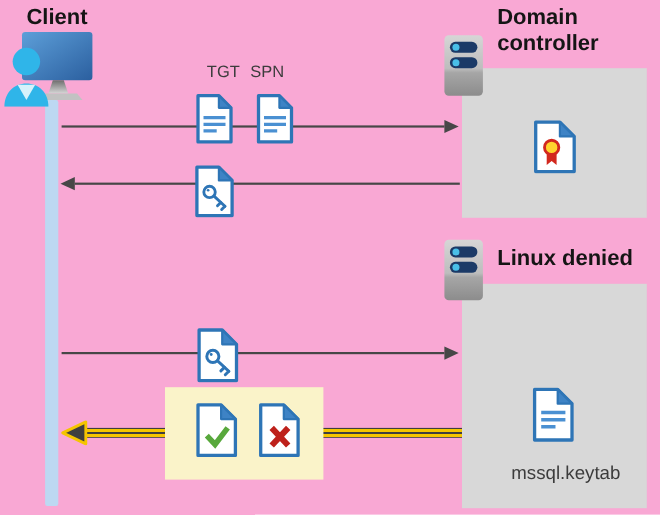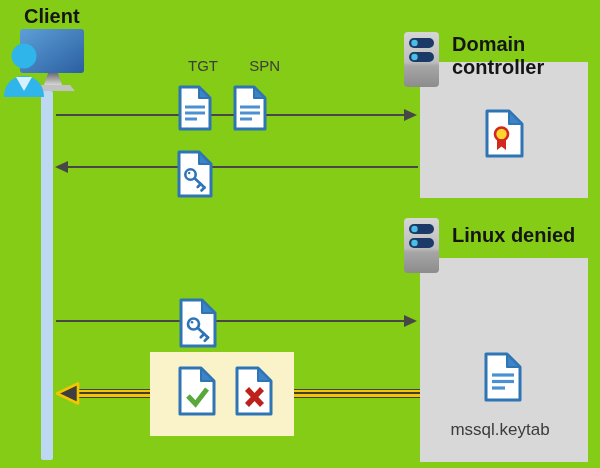--- a/index.html
+++ b/index.html
@@ -1,17 +1,17 @@
 <!DOCTYPE html>
 <html><head>
 <meta charset="utf-8">
 <style>
   html,body{margin:0;padding:0;background:#fff;}
   .stage{
-    position:relative;width:600px;height:468px;background:#84cc16;overflow:hidden;
+    position:relative;width:600px;height:468px;background:#f9a8d4;overflow:hidden;
     font-family:"Liberation Sans","DejaVu Sans",sans-serif;
   }
   .abs{position:absolute;}
   .heading{font-size:20px;font-weight:700;color:#151515;line-height:23px;}
   .msg-label{font-size:15px;color:#3c3c3c;text-align:center;}
   .caption{font-size:17px;color:#3c3c3c;text-align:center;}
   .gray-box{background:#d8d8d8;z-index:0;}
   .timeline{background:#bdd8f2;border-radius:2px;z-index:0;}
   .hl-box{background:#faf3c9;z-index:2;}
   .line{background:#474747;height:2px;z-index:1;}
@@ -57,21 +57,21 @@
         <path d="M2 70 c0 -13 9 -21 20 -21 s20 8 20 21 z" fill="#2fb5e9"></path>
         <path d="M14 50 h16 l-8 14 z" fill="#d6f1fb"></path>
       </g>
     </svg>
   </div>
 
   <div class="abs timeline" style="left:41px;top:91px;width:12px;height:369px;"></div>
 
   <div class="abs gray-box" style="left:420px;top:62px;width:168px;height:136px;"></div>
 
-  <div class="abs heading" style="left:452px;top:5px;width:120px;margin-top:28px;">Domain controller</div>
+  <div class="abs heading" style="left:452px;top:5px;width:120px;">Domain controller</div>
 
   <div class="abs" style="left:403px;top:31px;z-index:1;">
     <svg width="37" height="57" viewBox="0 0 37 57">
       <defs>
         <linearGradient id="gsrv1" x1="0" y1="0" x2="0" y2="1">
           <stop offset="0" stop-color="#d6d6d6"></stop>
             <stop offset="0.55" stop-color="#bdbdbd"></stop>
           <stop offset="0.62" stop-color="#a6a6a6"></stop>
             <stop offset="1" stop-color="#8c8c8c"></stop>
         </linearGradient>
@@ -121,24 +121,24 @@
       <path d="M3 2 h21 l13 13 v33 h-34 z" fill="#fff" stroke="#2e75b6" stroke-width="3" stroke-linejoin="round"></path>
       <path d="M24 2 l13 13 h-13 z" fill="#3e83c5" stroke="#2e75b6" stroke-width="2" stroke-linejoin="round"></path>
       <g stroke="#4a90d2" stroke-width="3.2">
         <line x1="9" y1="23" x2="31" y2="23"></line>
         <line x1="9" y1="29.5" x2="31" y2="29.5"></line>
         <line x1="9" y1="36" x2="22" y2="36"></line>
       </g>
     </svg>
   </div>
 
-  <div class="abs caption" style="left:416px;top:420px;width:168px;">mssql.keytab</div>
+  <div class="abs caption" style="left:396px;top:420px;width:168px;text-align:right;">mssql.keytab</div>
 
   <div class="abs msg-label" style="left:178px;top:57px;width:50px;">TGT</div>
-  <div class="abs msg-label" style="left:230px;top:57px;width:50px;text-align:right;">SPN</div>
+  <div class="abs msg-label" style="left:218px;top:57px;width:50px;">SPN</div>
 
   <div class="abs line" style="left:56px;top:114px;width:348px;"></div>
   <div class="abs head-right" style="left:404px;top:109px;"></div>
 
   <div class="abs icon" style="left:177px;top:85px;">
     <svg width="36" height="47" viewBox="0 0 36 47">
       <path d="M3 2 h19 l11 11 v31 h-30 z" fill="#fff" stroke="#2e75b6" stroke-width="3" stroke-linejoin="round"></path>
       <path d="M22 2 l11 11 h-11 z" fill="#3e83c5" stroke="#2e75b6" stroke-width="2" stroke-linejoin="round"></path>
       <g stroke="#4a90d2" stroke-width="3">
         <line x1="8" y1="22" x2="28" y2="22"></line>

